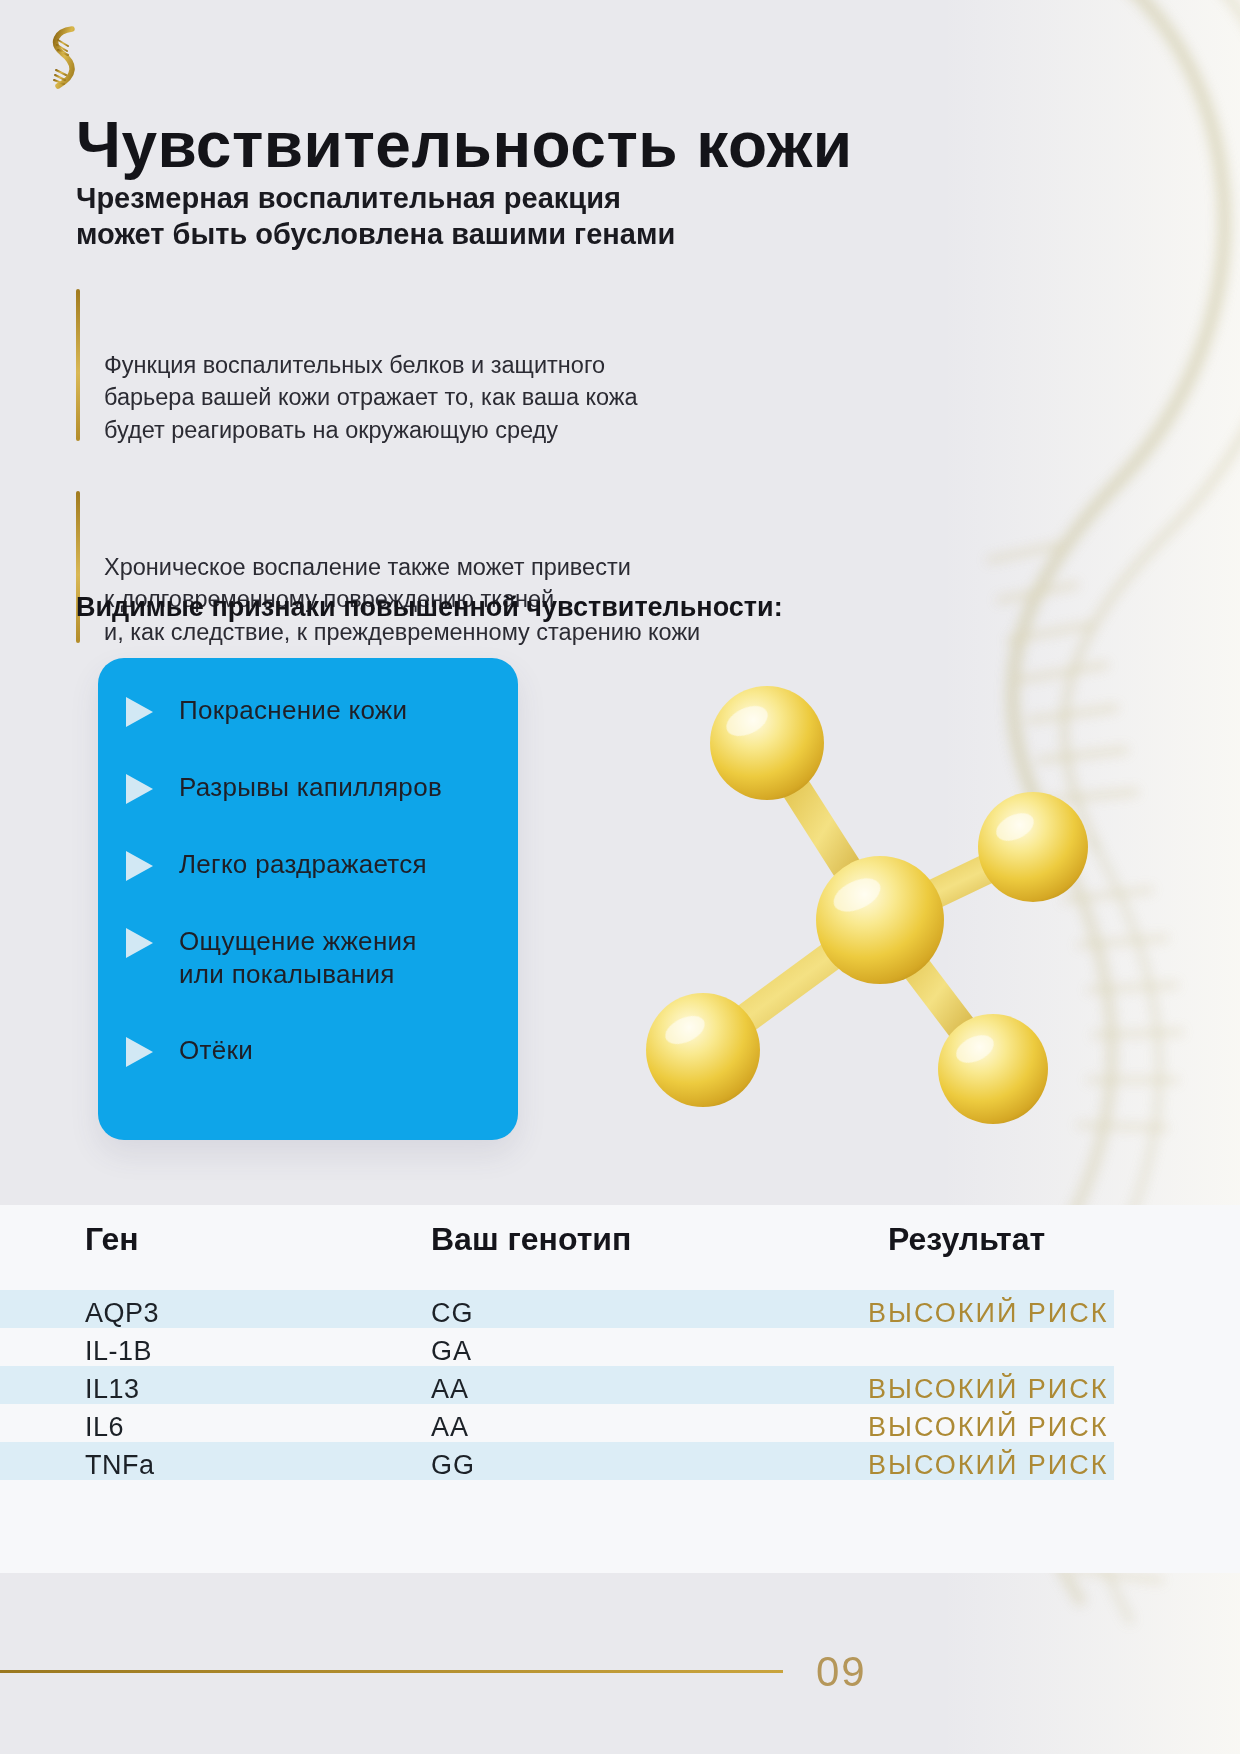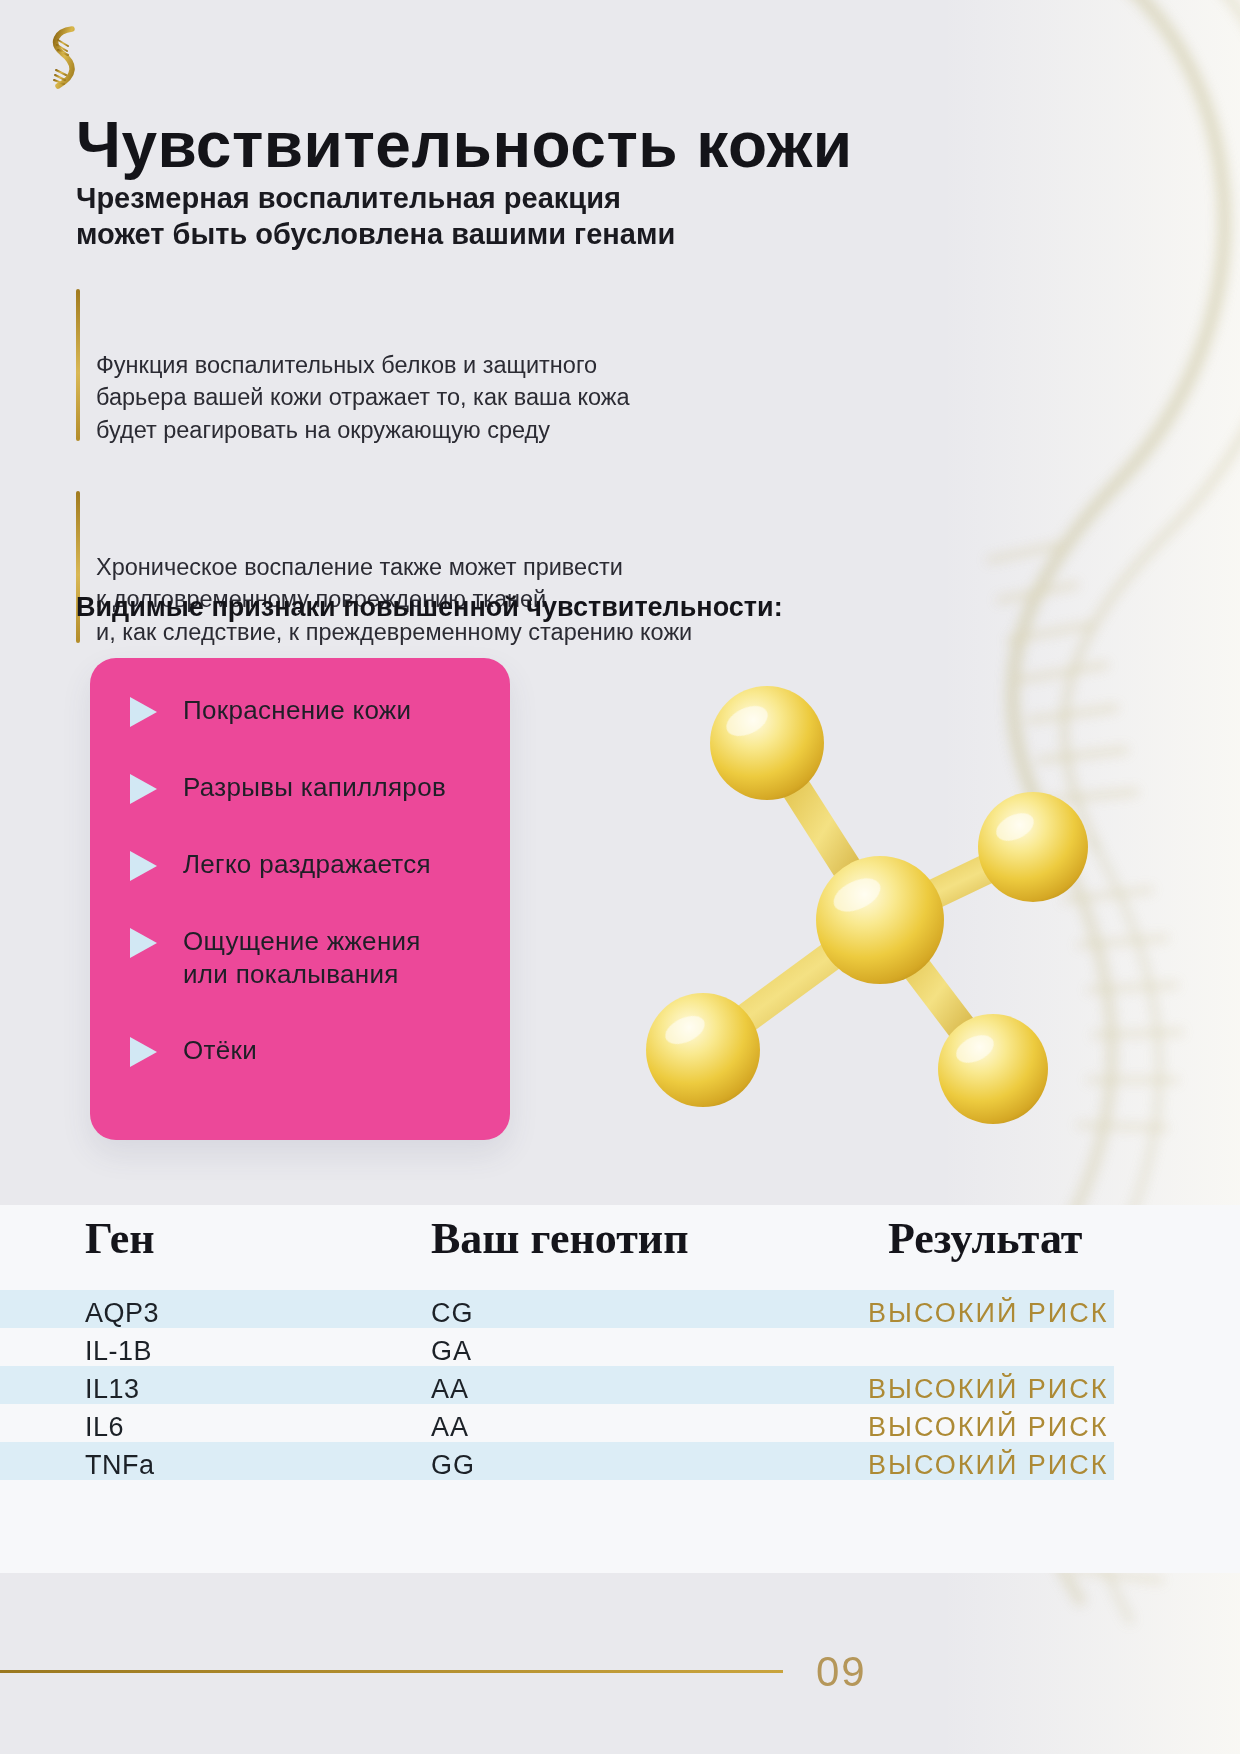--- a/index.html
+++ b/index.html
@@ -28,53 +28,53 @@
     position:absolute;left:76px;top:108px;z-index:5;
     font-size:64px;font-weight:bold;letter-spacing:0.5px;color:#141419;
   }
   .subtitle{
     position:absolute;left:76px;top:180px;z-index:5;
     font-size:29px;font-weight:bold;line-height:1.25;color:#1a1a20;
     white-space:pre-line;
   }
   
   .paras{position:absolute;left:76px;top:284px;width:700px;z-index:5;}
-  .para{position:relative;padding-left:20px;margin-bottom:40px;
+  .para{position:relative;padding-left:28px;margin-bottom:40px;
     font-size:23.5px;line-height:1.38;color:#2b2b33;white-space:pre-line;}
   .para .bar{
     position:absolute;left:0;top:5px;bottom:5px;width:4px;border-radius:2px;
     background:linear-gradient(180deg,#a07a1e,#d9b855 55%,#b38c2a);
   }
   
   .signs-heading{
     position:absolute;left:76px;top:592px;z-index:5;
     font-size:27px;font-weight:bold;color:#141419;
   }
   .card{
-    position:absolute;left:90px;top:658px;width:420px;height:482px;z-index:5;
-    background:#ec4899;border-radius:26px;
+    position:absolute;left:98px;top:658px;width:420px;height:482px;z-index:5;
+    background:#0ea5e9;border-radius:26px;
     box-shadow:0 14px 30px rgba(70,70,110,0.10);
-    box-sizing:border-box;padding:36px 18px 0 40px;
+    box-sizing:border-box;padding:36px 18px 0 28px;
   }
   .sign-item{display:flex;align-items:flex-start;margin-bottom:44px;}
   .tri{
     width:0;height:0;flex:none;margin:3px 26px 0 0;
     border-left:27px solid #d2e8f4;
     border-top:15px solid transparent;
     border-bottom:15px solid transparent;
   }
   .sign-label{font-size:26px;line-height:1.25;color:#1f1f27;white-space:pre-line;letter-spacing:0.3px;}
   
   .molecule{position:absolute;left:595px;top:645px;width:540px;height:520px;z-index:4;}
   
   .table-section{
     position:absolute;left:0;top:1205px;width:1240px;height:368px;
     background:#f7f8fa;z-index:3;
   }
-  .th{position:absolute;top:8px;font-size:44px;font-weight:bold;color:#15151b;z-index:6;font-family:Liberation Serif, serif;}
+  .th{position:absolute;top:16px;font-size:32px;font-weight:bold;color:#15151b;z-index:6;}
   .th.c1{left:85px;} .th.c2{left:431px;} .th.c3{left:888px;}
   .t-rows{position:absolute;left:0;top:85px;width:1240px;z-index:5;}
   .t-row{position:relative;width:1114px;height:38px;}
   .t-row.alt{background:#dcedf6;}
   .cell{position:absolute;top:0;height:46px;line-height:46px;font-size:27px;}
   .cell.gene{left:85px;color:#1c2127;letter-spacing:0.5px;}
   .cell.genotype{left:431px;color:#1c2127;letter-spacing:1px;}
   .cell.result{left:868px;color:#ad8a35;letter-spacing:2px;}
   
   .footer-line{

